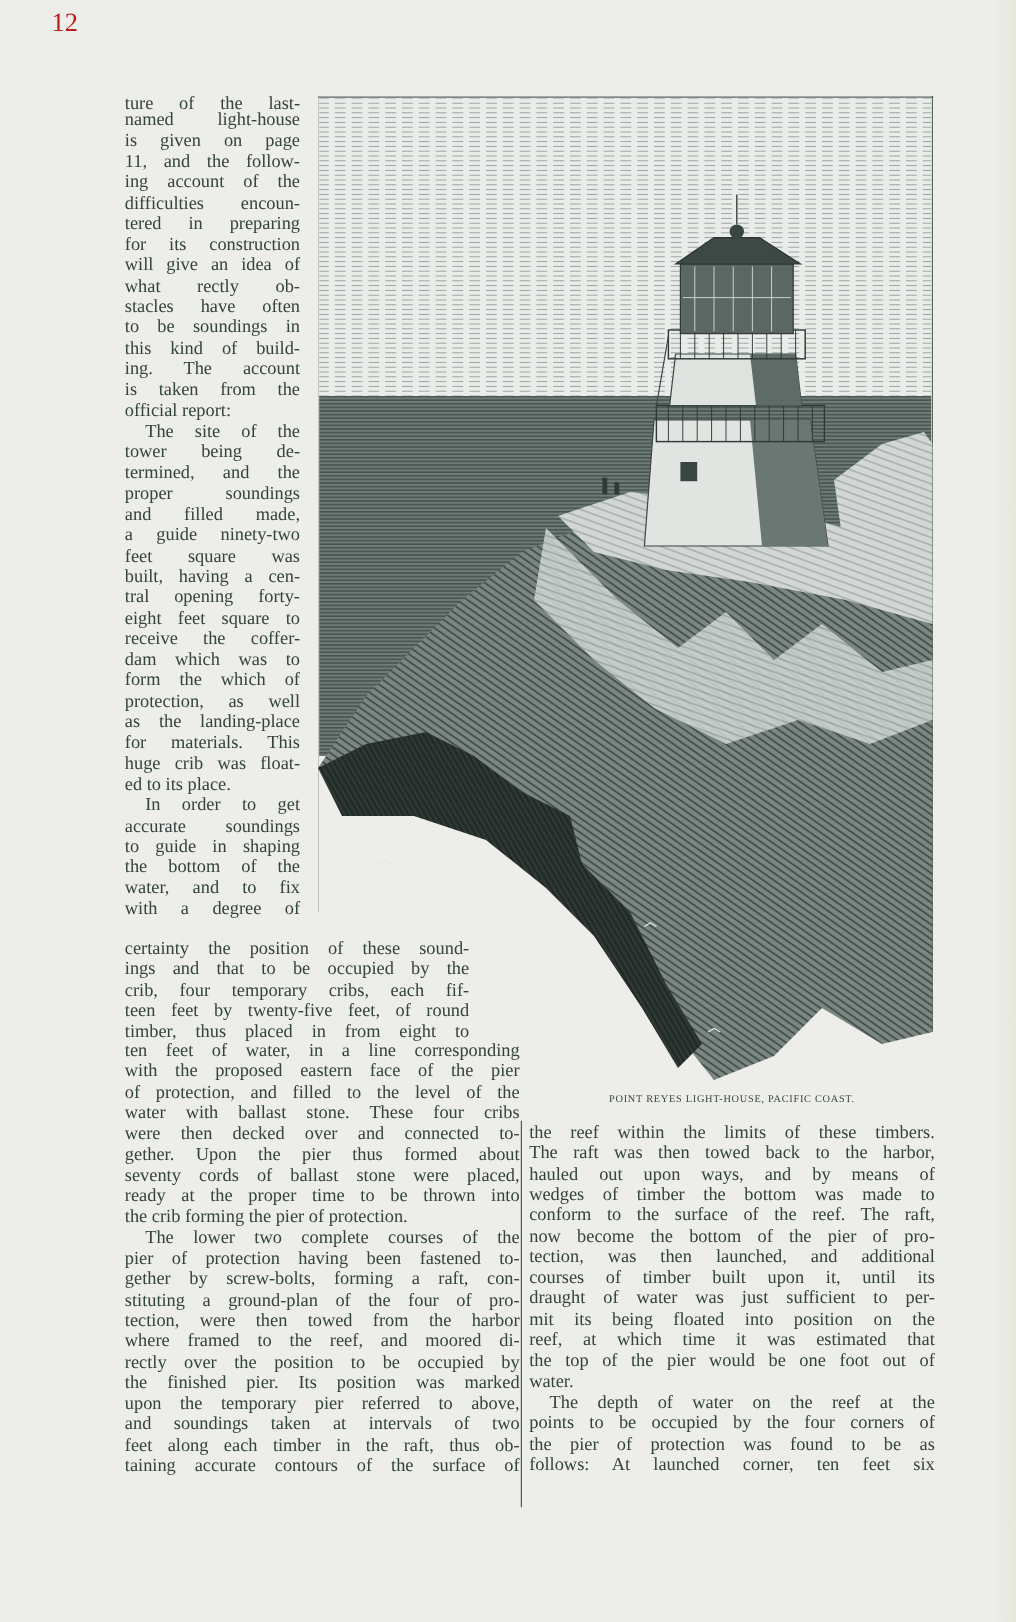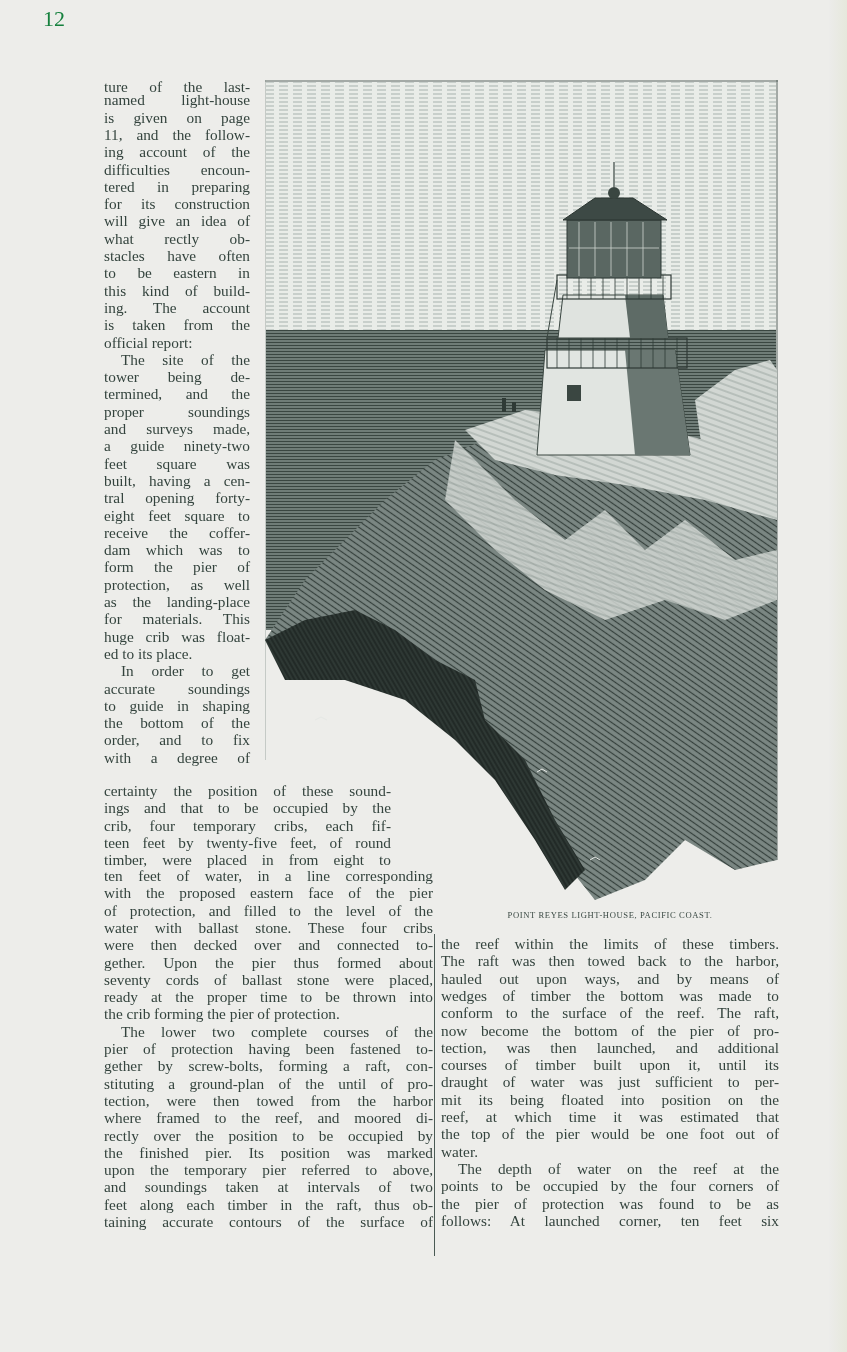--- a/index.html
+++ b/index.html
@@ -8,21 +8,21 @@
       background: #ededea;
       font-family: "DejaVu Serif", "Liberation Serif", serif;
       color: #2f3d38;
     }
     .spine {
       position: absolute; right: 0; top: 0; width: 18px; height: 1352px;
       background: linear-gradient(to right, #ececea, #e6e8dc);
     }
     .pagenum {
       position: absolute; left: 43px; top: 6px;
-      font-family: "Liberation Serif", serif; font-size: 22px; color: #15803d;
+      font-family: "Liberation Serif", serif; font-size: 22px; color: #b91c1c;
     }
     .line {
       position: absolute; left: 0; white-space: nowrap;
       font-family: "Liberation Serif", serif; font-size: 15.3px; line-height: 17px;
       color: #33433d; text-align: justify; text-align-last: justify;
     }
     .col-narrow .line { width: 146px; }
     .col-mid .line { width: 287px; }
     .col-wide .line { width: 329px; }
     .col-right .line { width: 338px; }
@@ -59,73 +59,73 @@
   <div class="line" style="top:17.3px">named light-house</div>
   <div class="line" style="top:34.6px">is given on page</div>
   <div class="line" style="top:51.9px">11, and the follow-</div>
   <div class="line" style="top:69.2px">ing account of the</div>
   <div class="line" style="top:86.5px">difficulties encoun-</div>
   <div class="line" style="top:103.8px">tered in preparing</div>
   <div class="line" style="top:121.1px">for its construction</div>
   <div class="line" style="top:138.4px">will give an idea of</div>
   <div class="line" style="top:155.7px">what rectly ob-</div>
   <div class="line" style="top:173px">stacles have often</div>
-  <div class="line" style="top:190.3px">to be eastern in</div>
+  <div class="line" style="top:190.3px">to be soundings in</div>
   <div class="line" style="top:207.6px">this kind of build-</div>
   <div class="line" style="top:224.9px">ing. The account</div>
   <div class="line" style="top:242.2px">is taken from the</div>
   <div class="line last" style="top:259.5px">official report:</div>
   <div class="line indent" style="top:276.8px">The site of the</div>
   <div class="line" style="top:294.1px">tower being de-</div>
   <div class="line" style="top:311.4px">termined, and the</div>
   <div class="line" style="top:328.7px">proper soundings</div>
-  <div class="line" style="top:346px">and surveys made,</div>
+  <div class="line" style="top:346px">and filled made,</div>
   <div class="line" style="top:363.3px">a guide ninety-two</div>
   <div class="line" style="top:380.6px">feet square was</div>
   <div class="line" style="top:397.9px">built, having a cen-</div>
   <div class="line" style="top:415.2px">tral opening forty-</div>
   <div class="line" style="top:432.5px">eight feet square to</div>
   <div class="line" style="top:449.8px">receive the coffer-</div>
   <div class="line" style="top:467.1px">dam which was to</div>
-  <div class="line" style="top:484.4px">form the pier of</div>
+  <div class="line" style="top:484.4px">form the which of</div>
   <div class="line" style="top:501.7px">protection, as well</div>
   <div class="line" style="top:519px">as the landing-place</div>
   <div class="line" style="top:536.3px">for materials. This</div>
   <div class="line" style="top:553.6px">huge crib was float-</div>
   <div class="line last" style="top:570.9px">ed to its place.</div>
   <div class="line indent" style="top:588.2px">In order to get</div>
   <div class="line" style="top:605.5px">accurate soundings</div>
   <div class="line" style="top:622.8px">to guide in shaping</div>
   <div class="line" style="top:640.1px">the bottom of the</div>
-  <div class="line" style="top:657.4px">order, and to fix</div>
+  <div class="line" style="top:657.4px">water, and to fix</div>
   <div class="line" style="top:674.7px">with a degree of</div>
 </div>
 
 <div class="col col-mid">
   <div class="line" style="top:0px">certainty the position of these sound-</div>
   <div class="line" style="top:17.3px">ings and that to be occupied by the</div>
   <div class="line" style="top:34.6px">crib, four temporary cribs, each fif-</div>
   <div class="line" style="top:51.9px">teen feet by twenty-five feet, of round</div>
-  <div class="line" style="top:69.2px">timber, were placed in from eight to</div>
+  <div class="line" style="top:69.2px">timber, thus placed in from eight to</div>
 </div>
 
 <div class="col col-wide">
   <div class="line" style="top:0px">ten feet of water, in a line corresponding</div>
   <div class="line" style="top:17.3px">with the proposed eastern face of the pier</div>
   <div class="line" style="top:34.6px">of protection, and filled to the level of the</div>
   <div class="line" style="top:51.9px">water with ballast stone. These four cribs</div>
   <div class="line" style="top:69.2px">were then decked over and connected to-</div>
   <div class="line" style="top:86.5px">gether. Upon the pier thus formed about</div>
   <div class="line" style="top:103.8px">seventy cords of ballast stone were placed,</div>
   <div class="line" style="top:121.1px">ready at the proper time to be thrown into</div>
   <div class="line last" style="top:138.4px">the crib forming the pier of protection.</div>
   <div class="line indent" style="top:155.7px">The lower two complete courses of the</div>
   <div class="line" style="top:173px">pier of protection having been fastened to-</div>
   <div class="line" style="top:190.3px">gether by screw-bolts, forming a raft, con-</div>
-  <div class="line" style="top:207.6px">stituting a ground-plan of the until of pro-</div>
+  <div class="line" style="top:207.6px">stituting a ground-plan of the four of pro-</div>
   <div class="line" style="top:224.9px">tection, were then towed from the harbor</div>
   <div class="line" style="top:242.2px">where framed to the reef, and moored di-</div>
   <div class="line" style="top:259.5px">rectly over the position to be occupied by</div>
   <div class="line" style="top:276.8px">the finished pier. Its position was marked</div>
   <div class="line" style="top:294.1px">upon the temporary pier referred to above,</div>
   <div class="line" style="top:311.4px">and soundings taken at intervals of two</div>
   <div class="line" style="top:328.7px">feet along each timber in the raft, thus ob-</div>
   <div class="line" style="top:346px">taining accurate contours of the surface of</div>
 </div>
 

